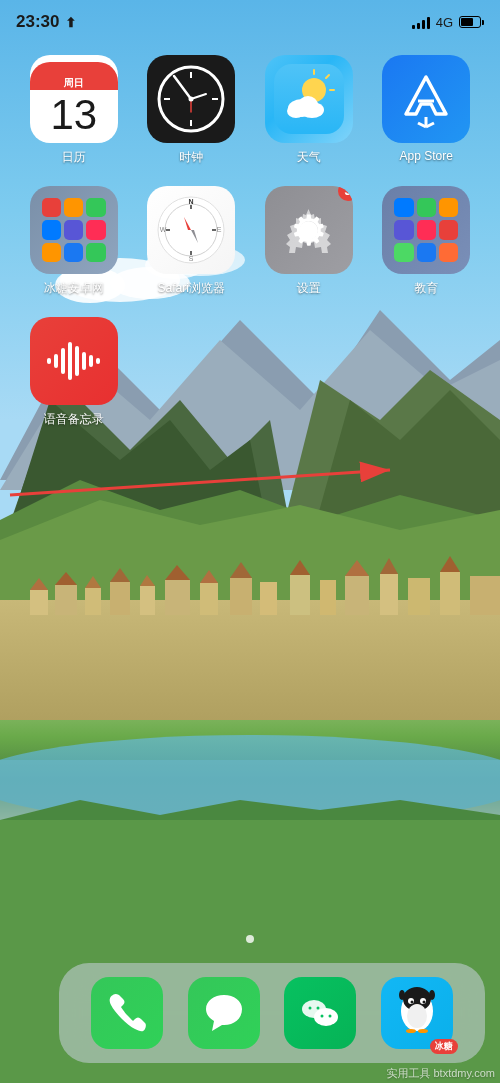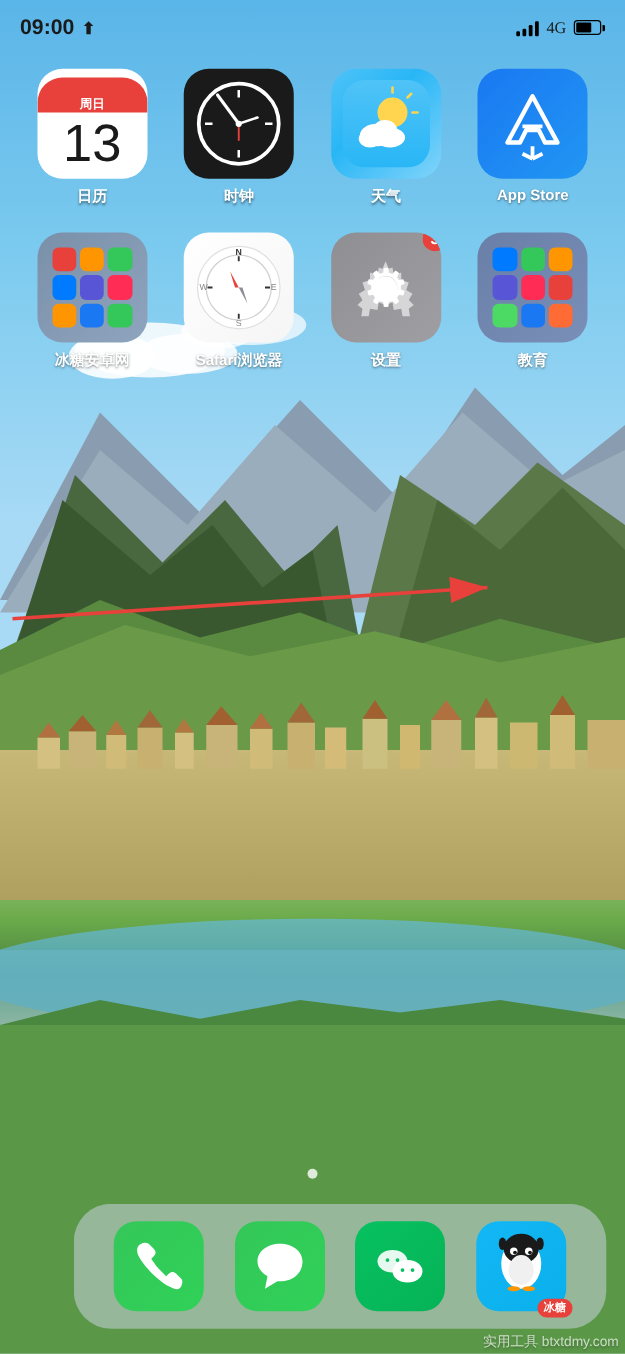--- a/index.html
+++ b/index.html
@@ -75,21 +75,20 @@
       font-size: 15px;
       font-weight: 600;
     }
 
     .status-right {
       display: flex;
       align-items: center;
       gap: 6px;
       font-size: 13px;
       font-weight: 500;
-      font-family: Liberation Serif, serif;
     }
 
     .signal-bars {
       display: flex;
       align-items: flex-end;
       gap: 2px;
       height: 14px;
     }
 
     .signal-bar {
@@ -158,21 +157,21 @@
       justify-content: center;
       position: relative;
       overflow: hidden;
     }
 
     .app-label {
       font-size: 12px;
       color: #fff;
       text-align: center;
       text-shadow: 0 1px 2px rgba(0,0,0,0.5);
-      font-weight: 700;
+      font-weight: 400;
     }
 
     
     .icon-calendar {
       background: #fff;
       flex-direction: column;
       padding: 0;
     }
 
     .calendar-top {
@@ -429,21 +428,21 @@
     <rect x="0" y="760" width="500" height="60" fill="#6ab8c8" opacity="0.6"></rect>
 
     <polygon points="0,1083 0,820 80,800 160,815 240,800 320,810 400,800 500,815 500,1083" fill="#4a8840"></polygon>
 
     <rect x="0" y="820" width="500" height="263" fill="#5a9848"></rect>
   </svg>
 </div>
 
 <div id="status-bar">
   <div class="status-left">
-    <span style="font-size:17px;font-weight:600;color:#1a1a1a;">09:00</span>
+    <span style="font-size:17px;font-weight:600;color:#1a1a1a;">23:30</span>
     <span style="font-size:13px;color:#1a1a1a;margin-left:2px;">⬆</span>
   </div>
   <div class="status-right">
 
     <div class="signal-bars">
       <div class="signal-bar" style="height:4px;"></div>
       <div class="signal-bar" style="height:6px;"></div>
       <div class="signal-bar" style="height:9px;"></div>
       <div class="signal-bar" style="height:12px;"></div>
     </div>
@@ -599,20 +598,36 @@
         <div style="background:#e8403a;border-radius:5px;"></div>
         <div style="background:#4cd964;border-radius:5px;"></div>
         <div style="background:#1a78f2;border-radius:5px;"></div>
         <div style="background:#ff6b35;border-radius:5px;"></div>
       </div>
     </div>
     <span class="app-label">教育</span>
   </div>
 
 
+  <div class="app-item">
+    <div class="app-icon icon-voicememo">
+      <svg width="60" height="50" viewBox="0 0 60 50">
+
+        <rect x="3" y="22" width="4" height="6" rx="2" fill="white"></rect>
+        <rect x="10" y="18" width="4" height="14" rx="2" fill="white"></rect>
+        <rect x="17" y="12" width="4" height="26" rx="2" fill="white"></rect>
+        <rect x="24" y="6" width="4" height="38" rx="2" fill="white"></rect>
+        <rect x="31" y="10" width="4" height="30" rx="2" fill="white"></rect>
+        <rect x="38" y="16" width="4" height="18" rx="2" fill="white"></rect>
+        <rect x="45" y="19" width="4" height="12" rx="2" fill="white"></rect>
+        <rect x="52" y="22" width="4" height="6" rx="2" fill="white"></rect>
+      </svg>
+    </div>
+    <span class="app-label">语音备忘录</span>
+  </div>
 
 </div>
 
 <svg id="arrow-annotation" viewBox="0 0 420 80" xmlns="http://www.w3.org/2000/svg" style="position:absolute;top:455px;left:0;width:420px;height:80px;z-index:20;pointer-events:none;">
   <defs>
     <marker id="arrowhead" markerWidth="10" markerHeight="7" refX="10" refY="3.5" orient="auto">
       <polygon points="0 0, 10 3.5, 0 7" fill="#e8403a"></polygon>
     </marker>
   </defs>
   <line x1="10" y1="40" x2="390" y2="15" stroke="#e8403a" stroke-width="3" marker-end="url(#arrowhead)"></line>

